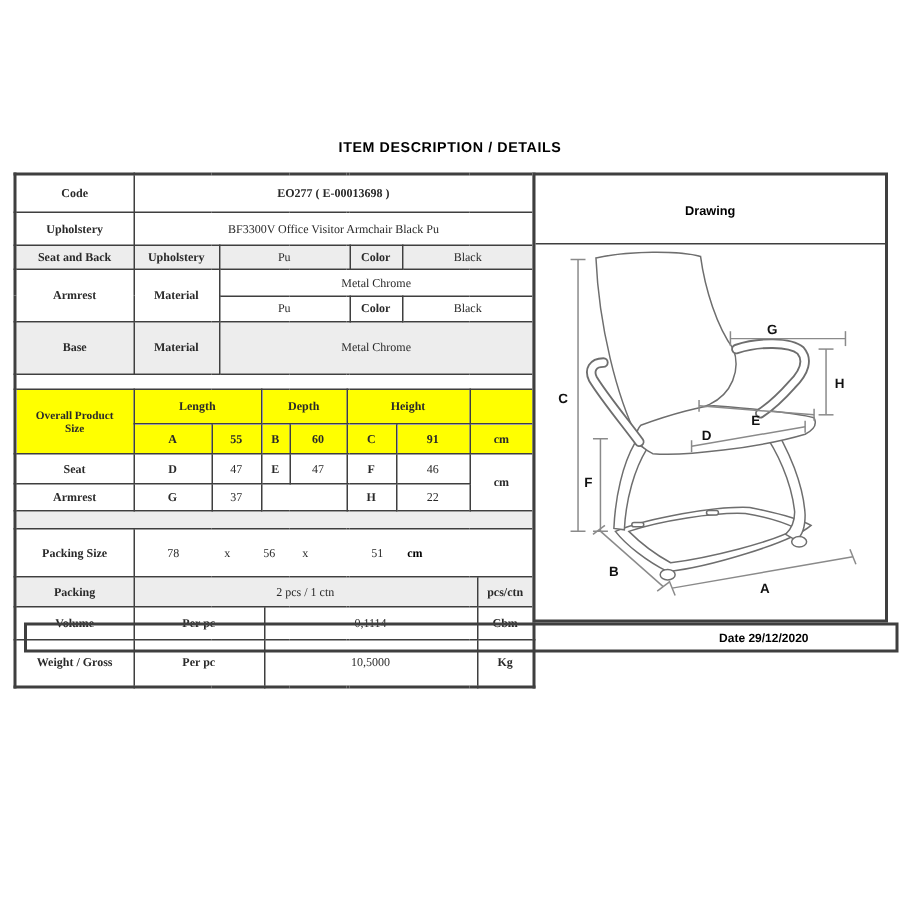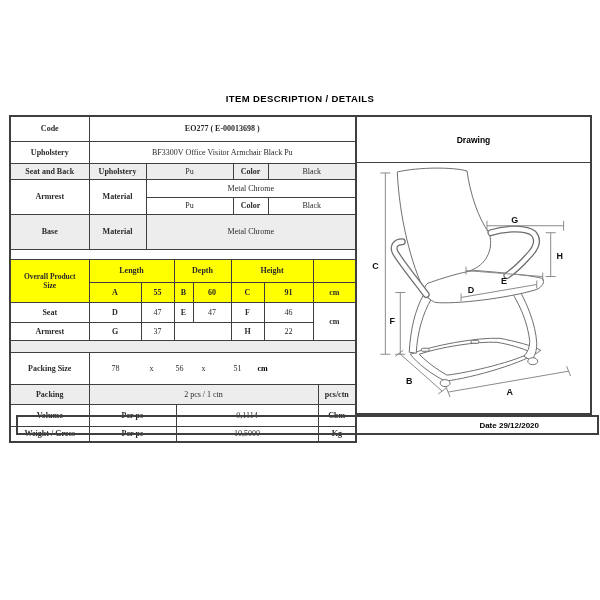--- a/index.html
+++ b/index.html
@@ -151,40 +151,40 @@
       </tr>
 
       <tr style="height:32px">
         <td class="lbl">Packing Size</td>
         <td colspan="12">
           <div class="pack-size">
             <span style="margin-left:22px">78</span>
             <span style="margin-left:30px">x</span>
             <span style="margin-left:22px">56</span>
             <span style="margin-left:18px">x</span>
-            <span style="margin-left:28px">51</span>
+            <span style="margin-left:42px">51</span>
             <span style="margin-left:16px;font-weight:bold;color:#000">cm</span>
           </div>
         </td>
       </tr>
 
       <tr style="height:20px" class="gray">
         <td class="lbl">Packing</td>
         <td colspan="11">2 pcs / 1 ctn</td>
         <td class="unit">pcs/ctn</td>
       </tr>
 
       <tr style="height:22px">
         <td class="lbl">Volume</td>
         <td colspan="4" class="bold">Per pc</td>
         <td colspan="7">0,1114</td>
         <td class="unit">Cbm</td>
       </tr>
 
-      <tr style="height:16px">
+      <tr style="height:32px">
         <td class="lbl">Weight / Gross</td>
         <td colspan="4" class="bold">Per pc</td>
         <td colspan="7">10,5000</td>
         <td class="unit">Kg</td>
       </tr>
     </tbody>
       </table>
   </div>
 
   <div class="drawing-panel">

